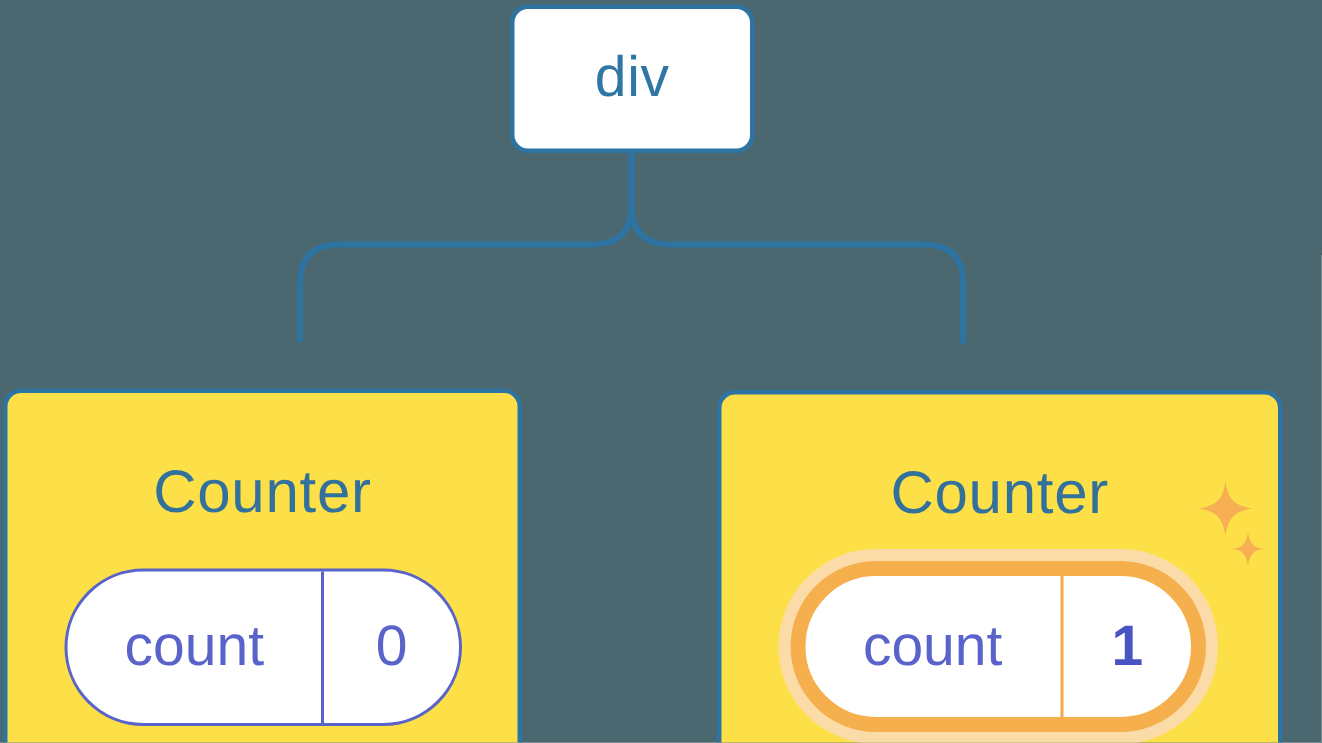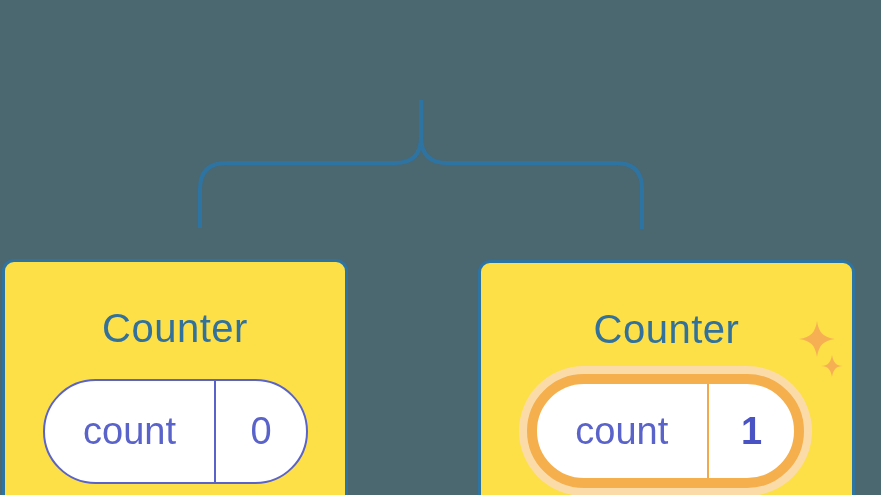--- a/index.html
+++ b/index.html
@@ -100,20 +100,23 @@
 </head>
 <body>
 
 <div class="scene">
 
   <svg class="connectors" viewBox="0 0 881 495" fill="none">
     <path d="M421,100 L421,137 Q421,163 395,163 L226,163 Q200,163 200,189 L200,228" stroke="#2E74A3" stroke-width="4" fill="none"></path>
     <path d="M421,100 L421,137 Q421,163 447,163 L616,163 Q642,163 642,189 L642,229" stroke="#2E74A3" stroke-width="4" fill="none"></path>
   </svg>
 
+  <div class="node-box">
+    <span class="node-label">div</span>
+  </div>
 
   <div class="card card-left">
     <div class="card-title">Counter</div>
     <div class="pill pill-default">
       <div class="pill-cell pill-key-cell">count</div>
       <div class="pill-divider"></div>
       <div class="pill-cell pill-value-cell">0</div>
     </div>
   </div>
 

